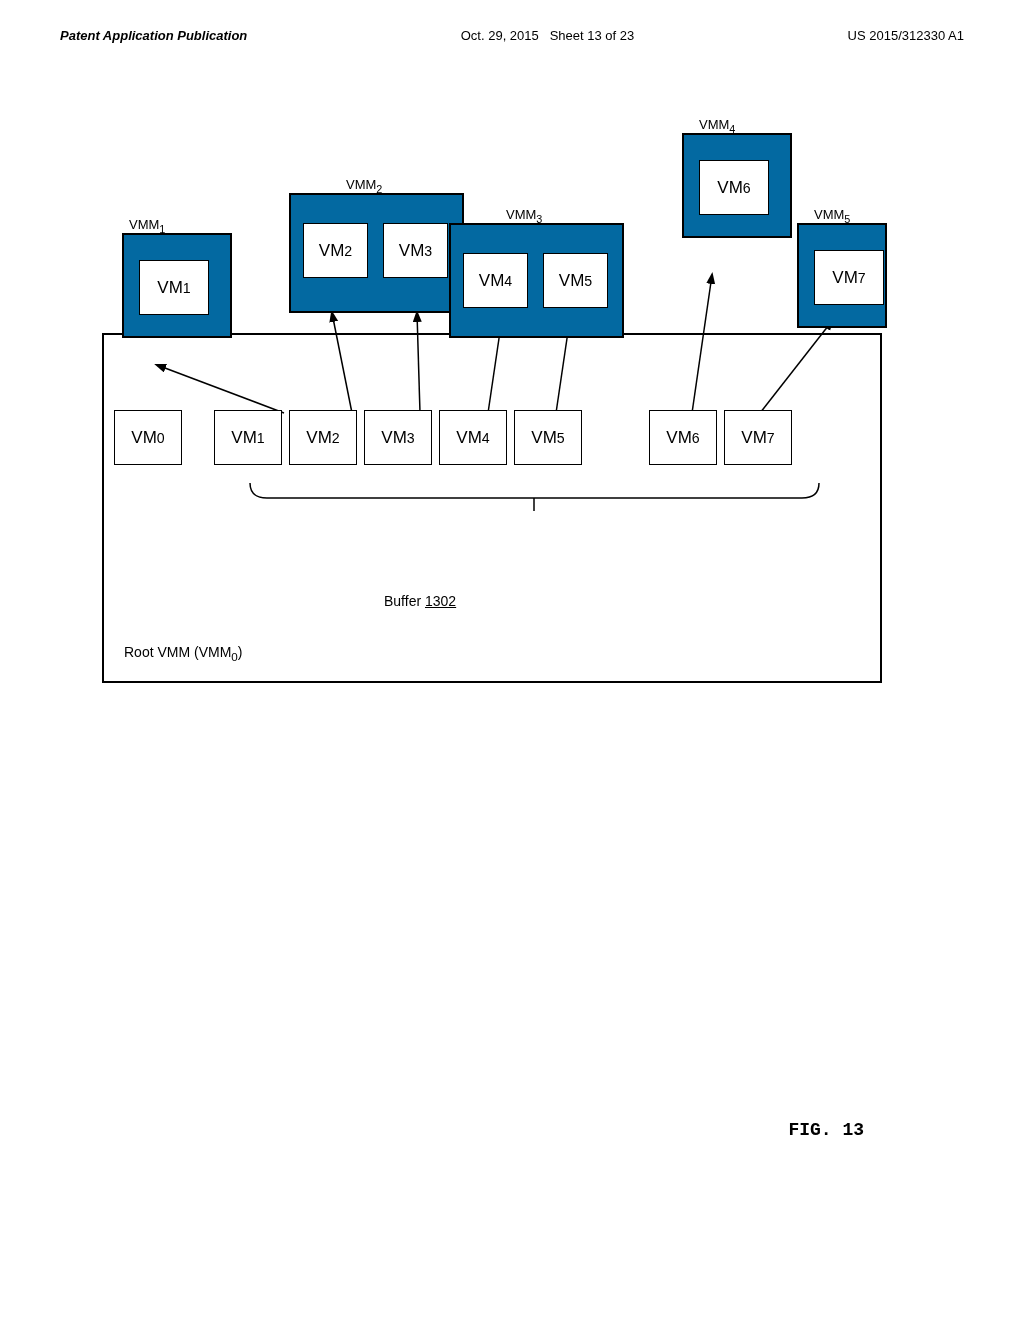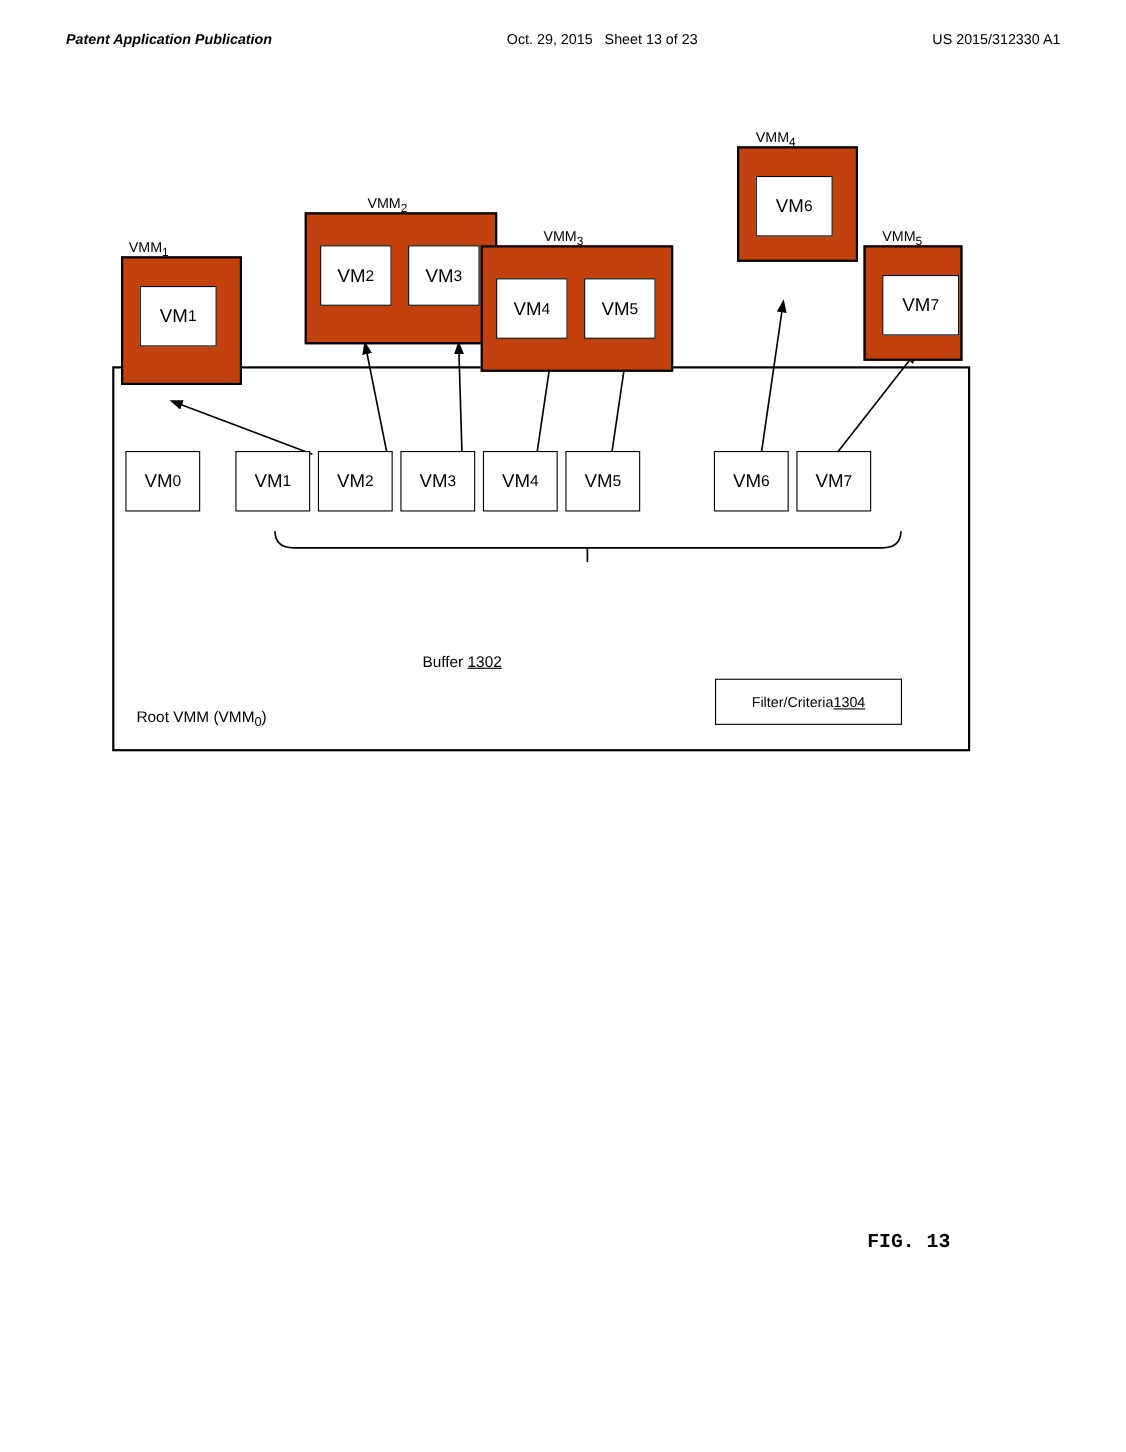--- a/index.html
+++ b/index.html
@@ -79,21 +79,22 @@
       display: flex;
       align-items: center;
       justify-content: center;
       font-size: 17px;
       background: #fff;
     }
     
     .vmm-box {
       position: absolute;
       border: 2px solid #000;
-      background: #c2410c;
+      background: #0369a1;
+      margin-left: 12px;
     }
     .vmm-label {
       position: absolute;
       font-size: 13px;
     }
     
     .arrows-svg {
       position: absolute;
       top: 0;
       left: 0;
@@ -163,26 +164,23 @@
     <div class="vm-box" style="left:620px; top:75px;">VM<sub>7</sub></div>
 
     <div class="buffer-label">
       Buffer <span class="underline">1302</span>
     </div>
 
     <div class="root-vmm-label">
       Root VMM (VMM<sub>0</sub>)
     </div>
 
-    <div class="filter-box">
-      Filter/Criteria <span class="underline">1304</span>
-    </div>
-  </div>
-
-  <div class="vmm-box" style="left:8px; top:130px; width:110px; height:117px;">
+  </div>
+
+  <div class="vmm-box" style="left:8px; top:130px; width:110px; height:105px;">
     <div class="vmm-label" style="top:-18px; left:5px;">VMM<sub>1</sub></div>
     <div class="vm-box" style="left:15px; top:25px; width:70px; height:55px;">VM<sub>1</sub></div>
   </div>
 
   <div class="vmm-box" style="left:175px; top:90px; width:175px; height:120px;">
     <div class="vmm-label" style="top:-18px; left:55px;">VMM<sub>2</sub></div>
     <div class="vm-box" style="left:12px; top:28px; width:65px; height:55px;">VM<sub>2</sub></div>
     <div class="vm-box" style="left:92px; top:28px; width:65px; height:55px;">VM<sub>3</sub></div>
   </div>
 

